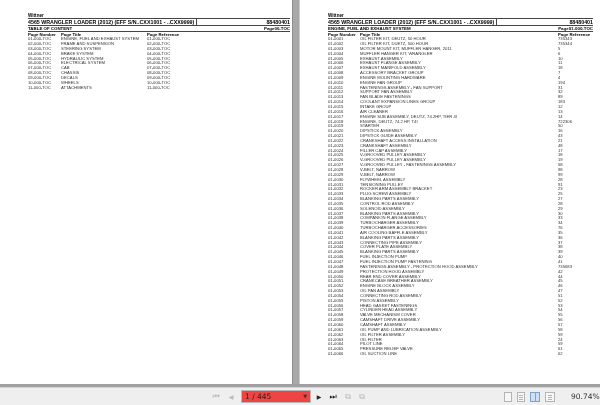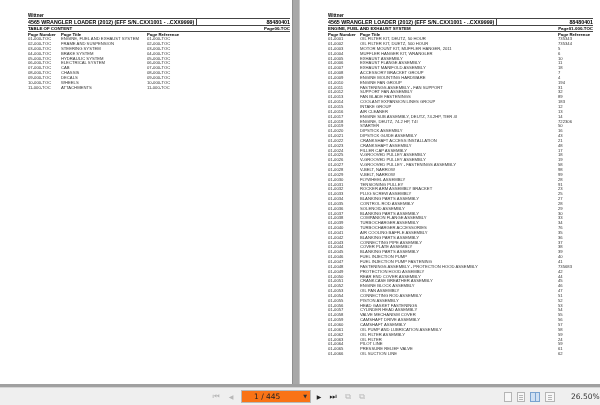--- a/index.html
+++ b/index.html
@@ -23,21 +23,21 @@
   .hdr { display: flex; font-weight: bold; font-size: 4.3px; line-height: 5.2px; }
   .row { display: flex; color: #333; font-size: 4.2px; line-height: 4.85px; }
   .c1 { width: 33px; flex-shrink: 0; }
   .c2 { width: 86px; flex-shrink: 0; white-space: nowrap; overflow: hidden; }
   .c3 { flex: 1; }
   .page.right .c1 { width: 32px; }
   .page.right .c2 { width: 198px; }
   .toolbar { position: absolute; left: 0; top: 387px; width: 600px; height: 18px; background: #efefef; border-top: 1px solid #d4d4d4; }
   .tb-btn { position: absolute; top: 3px; height: 12px; color: #555; font-size: 8px; line-height: 12px; text-align: center; cursor: pointer; }
   .tb-btn.dim { color: #b8b8b8; }
-  .page-input { position: absolute; left: 241px; top: 2px; width: 70px; height: 13px; background: #f97316; border: 1px solid #b9b9b9; font-size: 7.5px; line-height: 11px; padding-left: 12px; color: #222; font-family: "DejaVu Sans", sans-serif; }
+  .page-input { position: absolute; left: 241px; top: 2px; width: 70px; height: 13px; background: #ef4444; border: 1px solid #b9b9b9; font-size: 7.5px; line-height: 11px; padding-left: 3px; color: #222; font-family: "DejaVu Sans", sans-serif; }
   .page-input .arrow { position: absolute; right: 3px; top: 0; font-size: 5px; color: #333; }
   .zoom-label { position: absolute; left: 571px; top: 3px; font-size: 7.5px; line-height: 12px; color: #333; font-family: "DejaVu Sans", sans-serif; }
   .mode-icon { position: absolute; top: 4px; width: 8px; height: 10px; border: 1px solid #b5b5b5; background: #f7f7f7; }
   .mode-icon.active { background: #cfe0f3; border-color: #7aa3d0; }
   .mode-icon .split { position: absolute; left: 3px; top: 0; width: 0; height: 8px; border-left: 1px solid #7aa3d0; }
   .mode-icon .lines { position: absolute; left: 1px; top: 2px; width: 4px; height: 0; border-top: 1px solid #b5b5b5; box-shadow: 0 2px 0 #b5b5b5, 0 4px 0 #b5b5b5; }
 </style>
 </head>
 <body>
 
@@ -492,15 +492,15 @@
     <div class="mode-icon" style="left:517px;">
         <span class="lines"></span>
       </div>
     <div class="mode-icon active" style="left:530px;width:10px;">
         <span class="split" style="left:4px;"></span>
       </div>
     <div class="mode-icon" style="left:545px;width:10px;">
         <span class="lines" style="left:2px;"></span>
       </div>
 
-    <span class="zoom-label">26.50%</span>
+    <span class="zoom-label">90.74%</span>
   </div>
 </div>
 
 </body></html>

